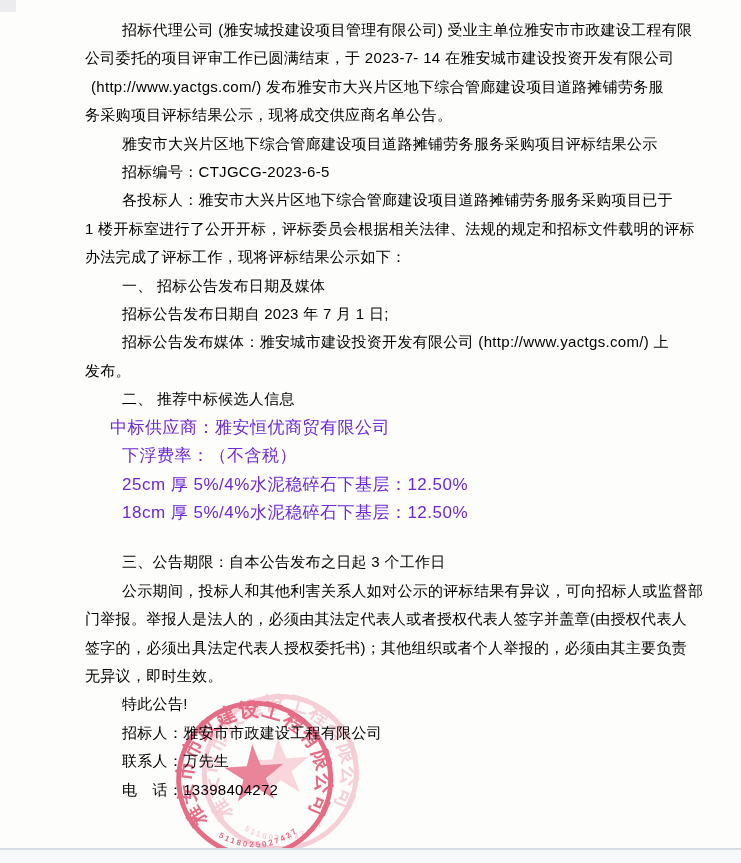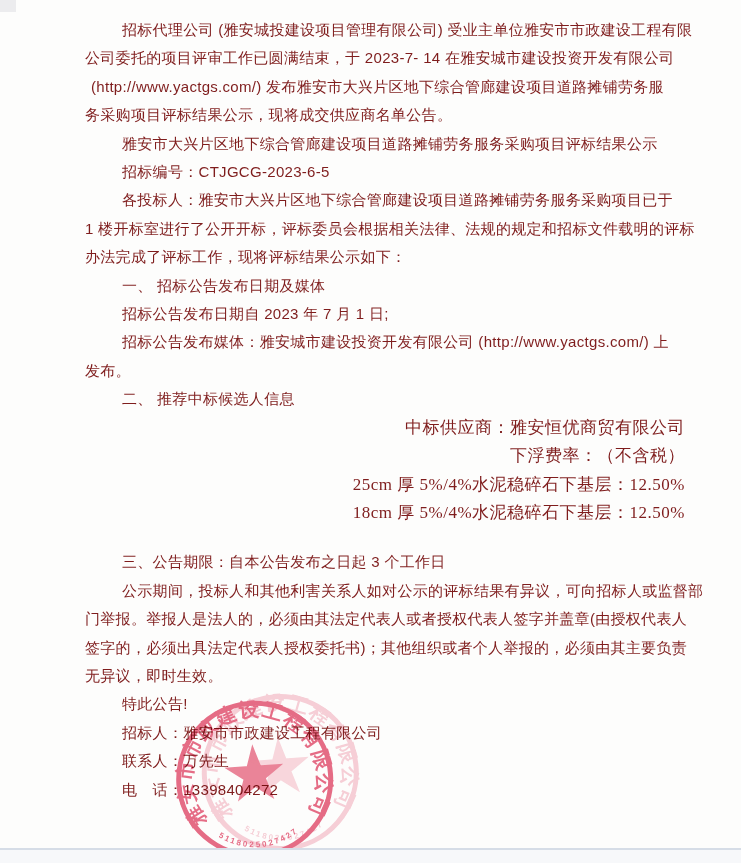--- a/index.html
+++ b/index.html
@@ -9,30 +9,29 @@
     background:#fdfdfc;
     overflow:hidden;
     font-family:"Liberation Sans","DejaVu Sans",sans-serif;
   }
   .doc {
     position:absolute; left:85px; top:16px; width:600px;
   }
   .line {
     font-size:15px;
     line-height:28.4px;
-    color:#7f1d1d;
+    color:#000000;
     letter-spacing:0.3px;
     white-space:pre;
   }
   .line.serif {
-    font-family:Liberation Serif, serif;
+    font-family:Liberation Sans, sans-serif;
     font-size:17px;
-    color:#7f1d1d;
+    color:#6d28d9;
     letter-spacing:0.5px;
-    text-align:right;
   }
   .in0 { padding-left:0; }
   .in1 { padding-left:6px; }
   .in2 { padding-left:25px; }
   .in3 { padding-left:37px; }
   .stamp {
     position:absolute; left:167px; top:690px;
     width:212px; height:186px;
     mix-blend-mode:multiply;
     opacity:0.82;

